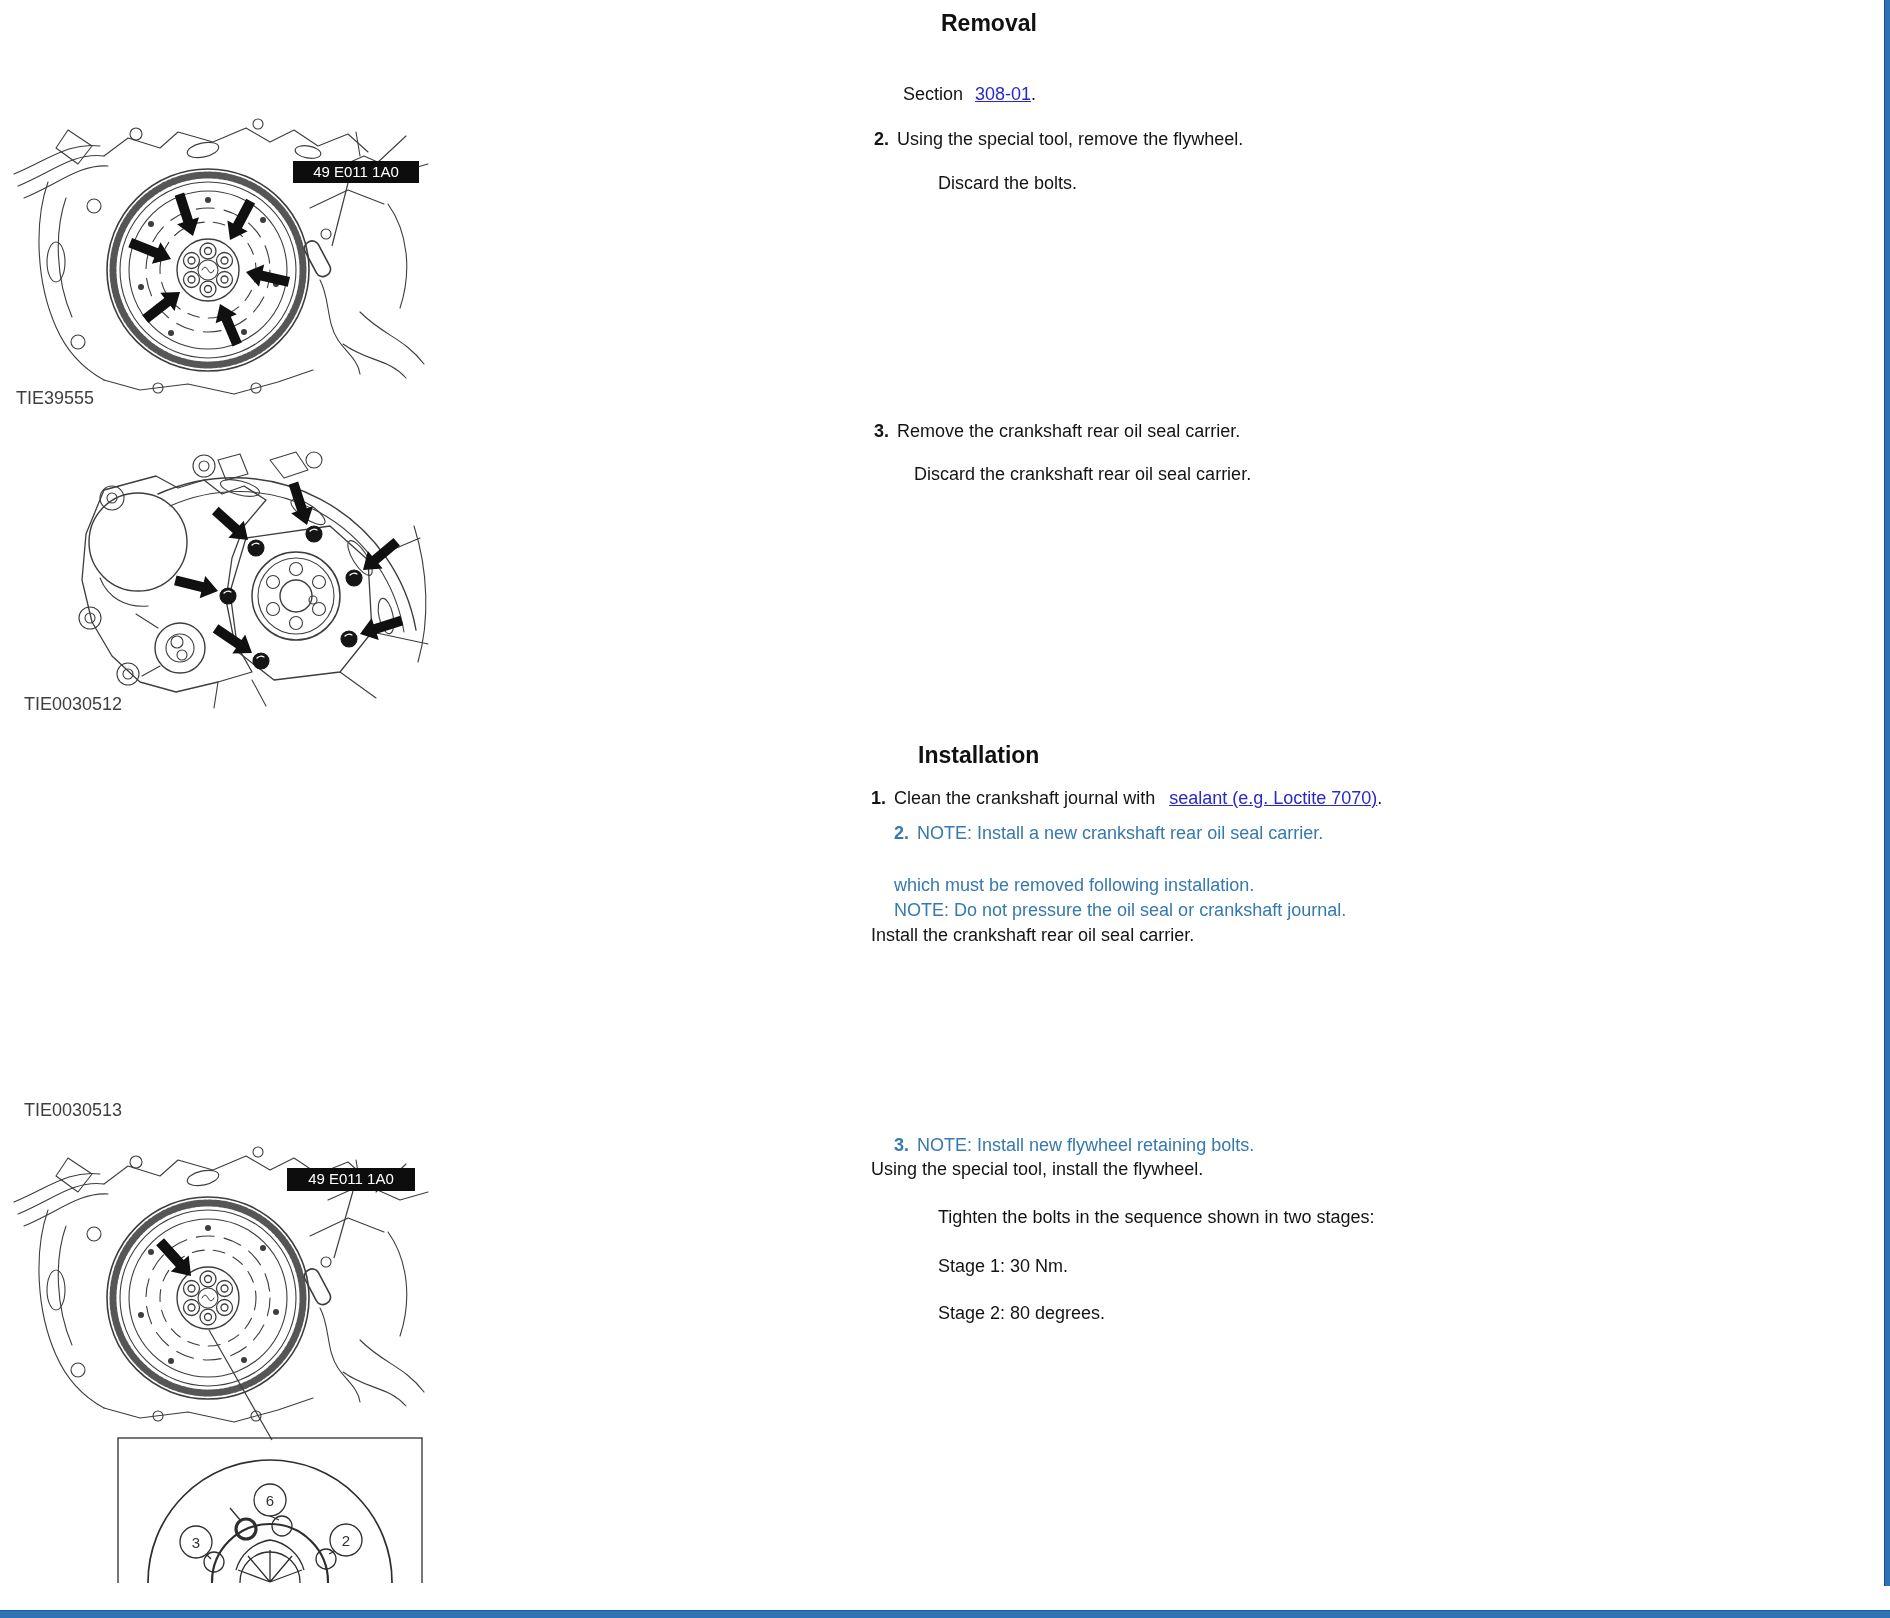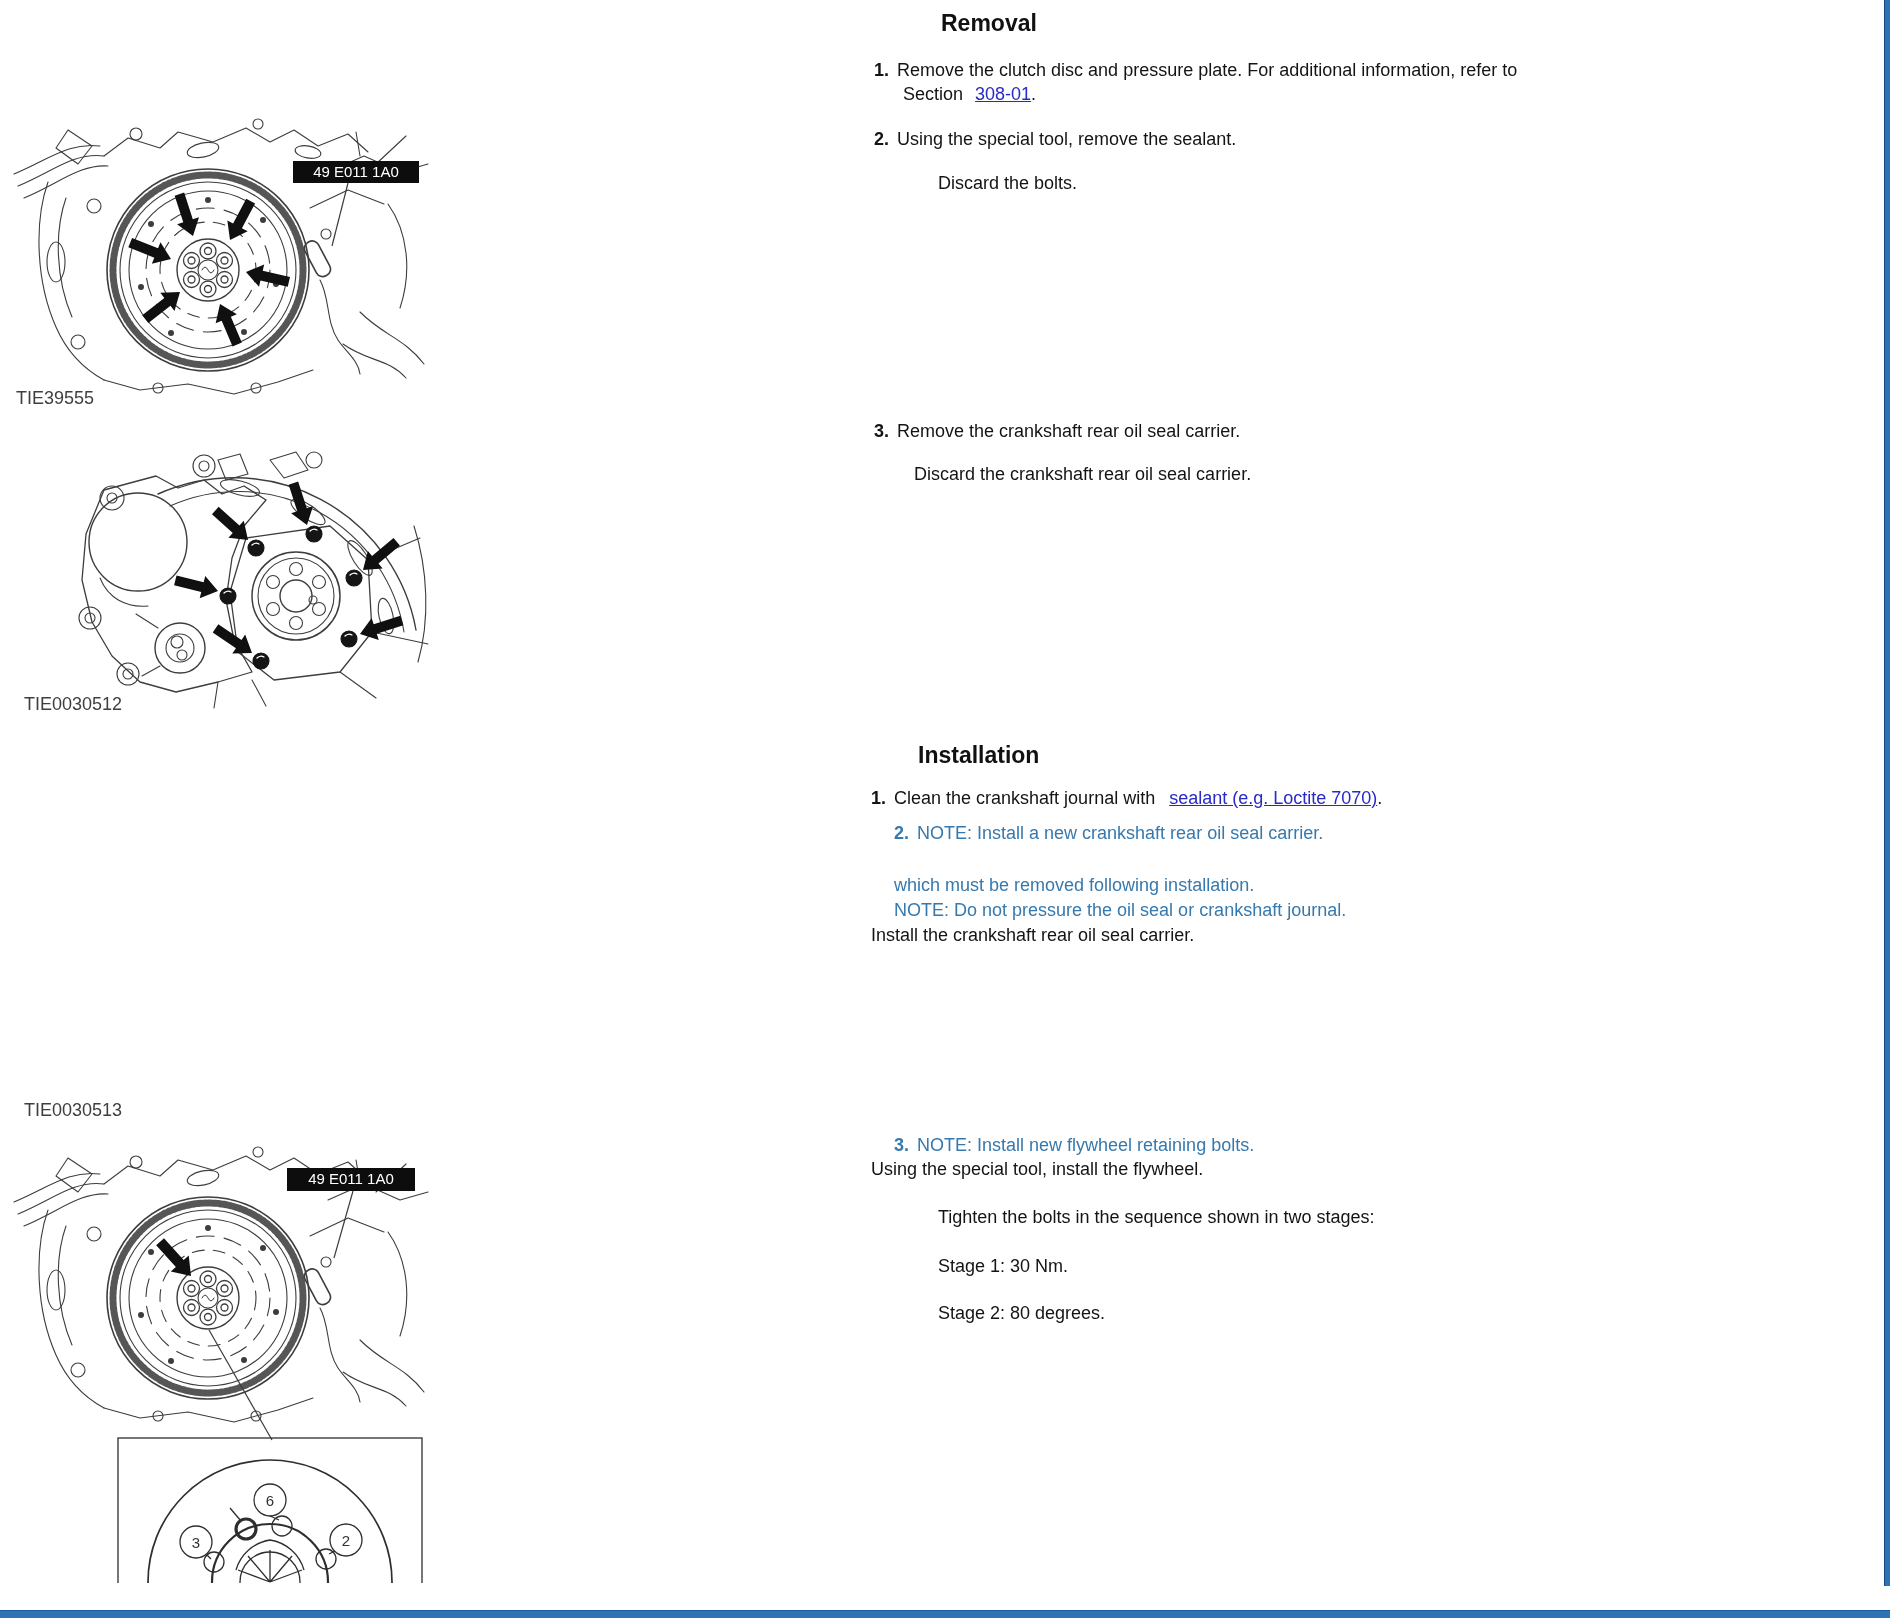--- a/index.html
+++ b/index.html
@@ -211,29 +211,26 @@
       <g fill="#333" font-size="15" text-anchor="middle" font-family="Liberation Sans, sans-serif" stroke="none">
         <text x="262" y="366">6</text>
         <text x="188" y="408">3</text>
         <text x="338" y="406">2</text>
       </g>
     </svg>
   </div>
 
   <div class="heading" style="left:941px;top:10px">Removal</div>
 
-  <div class="line" style="left:874px;top:59px">
-    <span class="num">1.</span><span>Remove the clutch disc and pressure plate. For additional information, refer to</span>
-  </div>
   <div class="line" style="left:903px;top:83px">
     <span>Section</span><span class="doclink gap2">308-01</span><span>.</span>
   </div>
 
   <div class="line" style="left:874px;top:128px">
-    <span class="num">2.</span><span>Using the special tool, remove the sealant.</span>
+    <span class="num">2.</span><span>Using the special tool, remove the flywheel.</span>
   </div>
   <div class="line" style="left:938px;top:172px">Discard the bolts.</div>
 
   <div class="line" style="left:874px;top:420px">
     <span class="num">3.</span><span>Remove the crankshaft rear oil seal carrier.</span>
   </div>
   <div class="line" style="left:914px;top:463px">Discard the crankshaft rear oil seal carrier.</div>
 
   <div class="heading" style="left:918px;top:742px">Installation</div>
 

